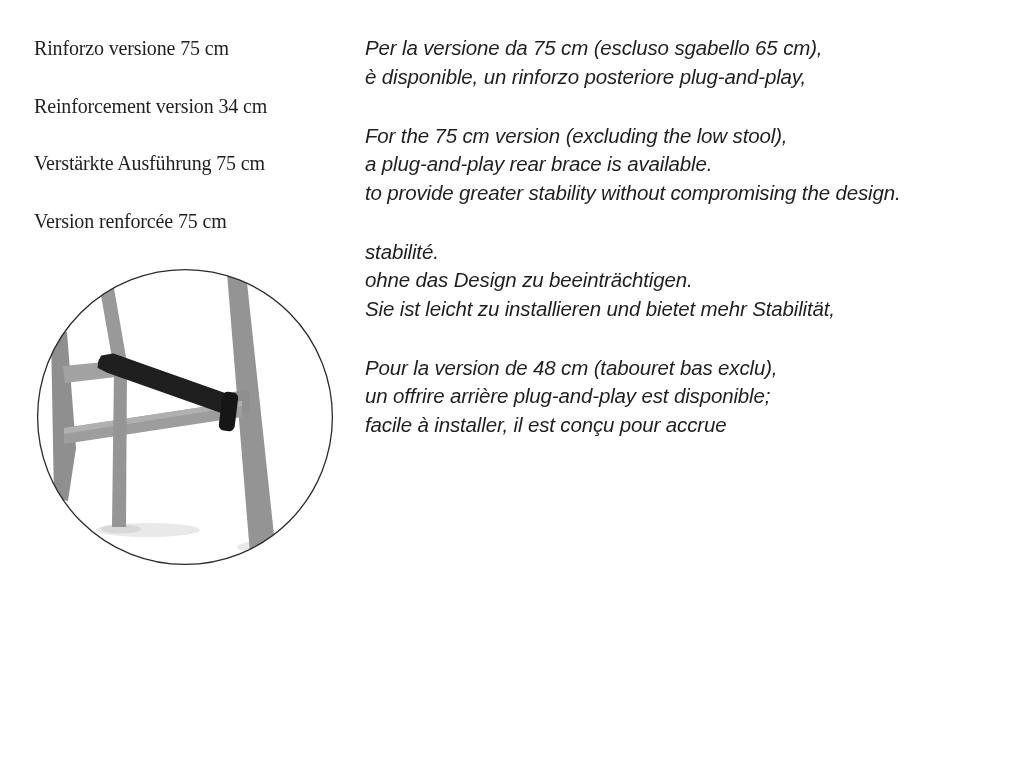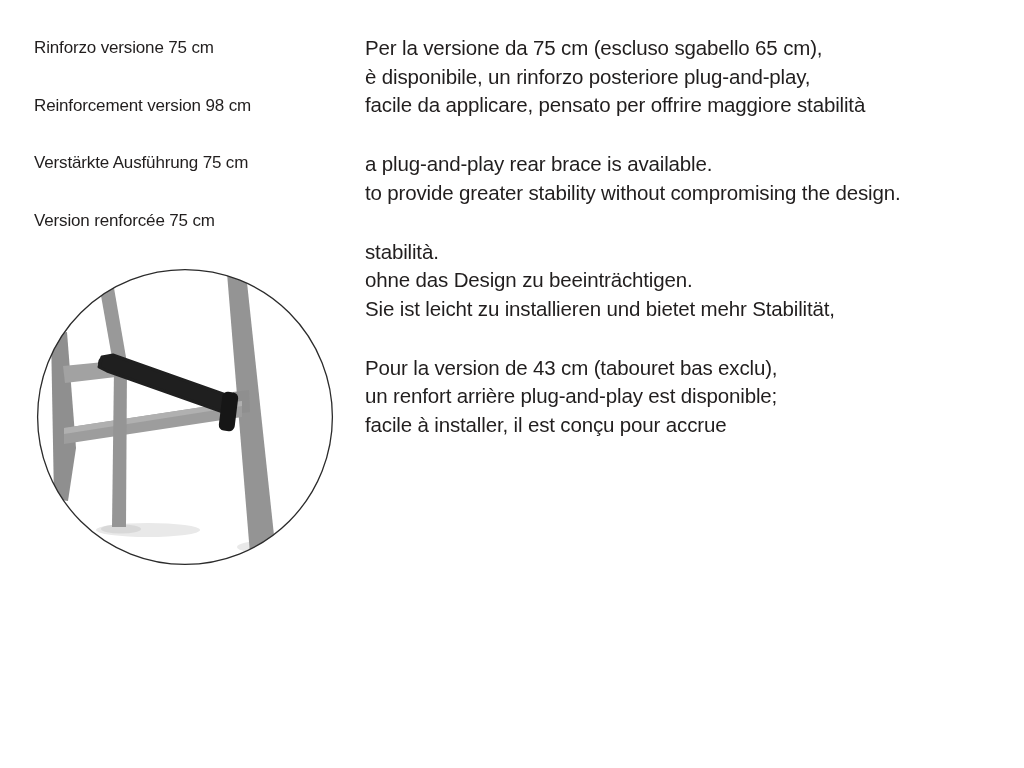--- a/index.html
+++ b/index.html
@@ -9,53 +9,55 @@
     font-family: "Liberation Sans", sans-serif;
     color: #211e1e;
     position: relative;
     overflow: hidden;
   }
   .left-col {
     position: absolute;
     left: 34px; top: 34px;
   }
   .left-col .title {
-    font-size: 17px;
+    font-size: 20px;
     line-height: 28px;
     letter-spacing: -0.15px;
     white-space: nowrap;
     margin: 0 0 29.5px 0;
+    font-family: Liberation Serif, serif;
   }
   .right-col {
     position: absolute;
     left: 365px; top: 34px;
   }
   .right-col p {
     margin: 0 0 30.5px 0;
+    font-style: italic;
   }
   .right-col .line {
     display: block;
     font-size: 20.5px;
     line-height: 28.5px;
     letter-spacing: -0.15px;
     white-space: nowrap;
   }
   .photo {
     position: absolute;
     left: 36px; top: 268px;
     width: 298px; height: 298px;
   }
   .photo svg { display: block; }
 </style>
 </head>
 <body>
 
 <div class="left-col">
   <div class="title">Rinforzo versione 75 cm</div>
-  <div class="title">Reinforcement version 98 cm</div>
+  <div class="title">Reinforcement version 34 cm</div>
   <div class="title">Verstärkte Ausführung 75 cm</div>
   <div class="title">Version renforcée 75 cm</div>
 </div>
 
 <div class="photo">
   <svg width="298" height="298" viewBox="0 0 298 298">
     <defs>
       <clipPath id="circleClip">
         <circle cx="149" cy="149" r="147.4"></circle>
       </clipPath>
@@ -96,30 +98,30 @@
       </g>
     </g>
 
     <circle cx="149" cy="149" r="147.4" fill="none" stroke="#2b2b2b" stroke-width="1.3"></circle>
   </svg>
 </div>
 
 <div class="right-col">
   <p>
     <span class="line">Per la versione da 75 cm (escluso sgabello 65 cm),</span>
-    <span class="line">è disponibile, un rinforzo posteriore plug-and-play,</span>
-    <span class="line">facile da applicare, pensato per offrire maggiore stabilità</span>
+    <span class="line">è disponible, un rinforzo posteriore plug-and-play,</span>
   </p>
   <p>
+    <span class="line">For the 75 cm version (excluding the low stool),</span>
     <span class="line">a plug-and-play rear brace is available.</span>
     <span class="line">to provide greater stability without compromising the design.</span>
   </p>
   <p>
-    <span class="line">stabilità.</span>
+    <span class="line">stabilité.</span>
     <span class="line">ohne das Design zu beeinträchtigen.</span>
     <span class="line">Sie ist leicht zu installieren und bietet mehr Stabilität,</span>
   </p>
   <p>
-    <span class="line">Pour la version de 43 cm (tabouret bas exclu),</span>
-    <span class="line">un renfort arrière plug-and-play est disponible;</span>
+    <span class="line">Pour la version de 48 cm (tabouret bas exclu),</span>
+    <span class="line">un offrire arrière plug-and-play est disponible;</span>
     <span class="line">facile à installer, il est conçu pour accrue</span>
   </p>
 </div>
 
 </body></html>

